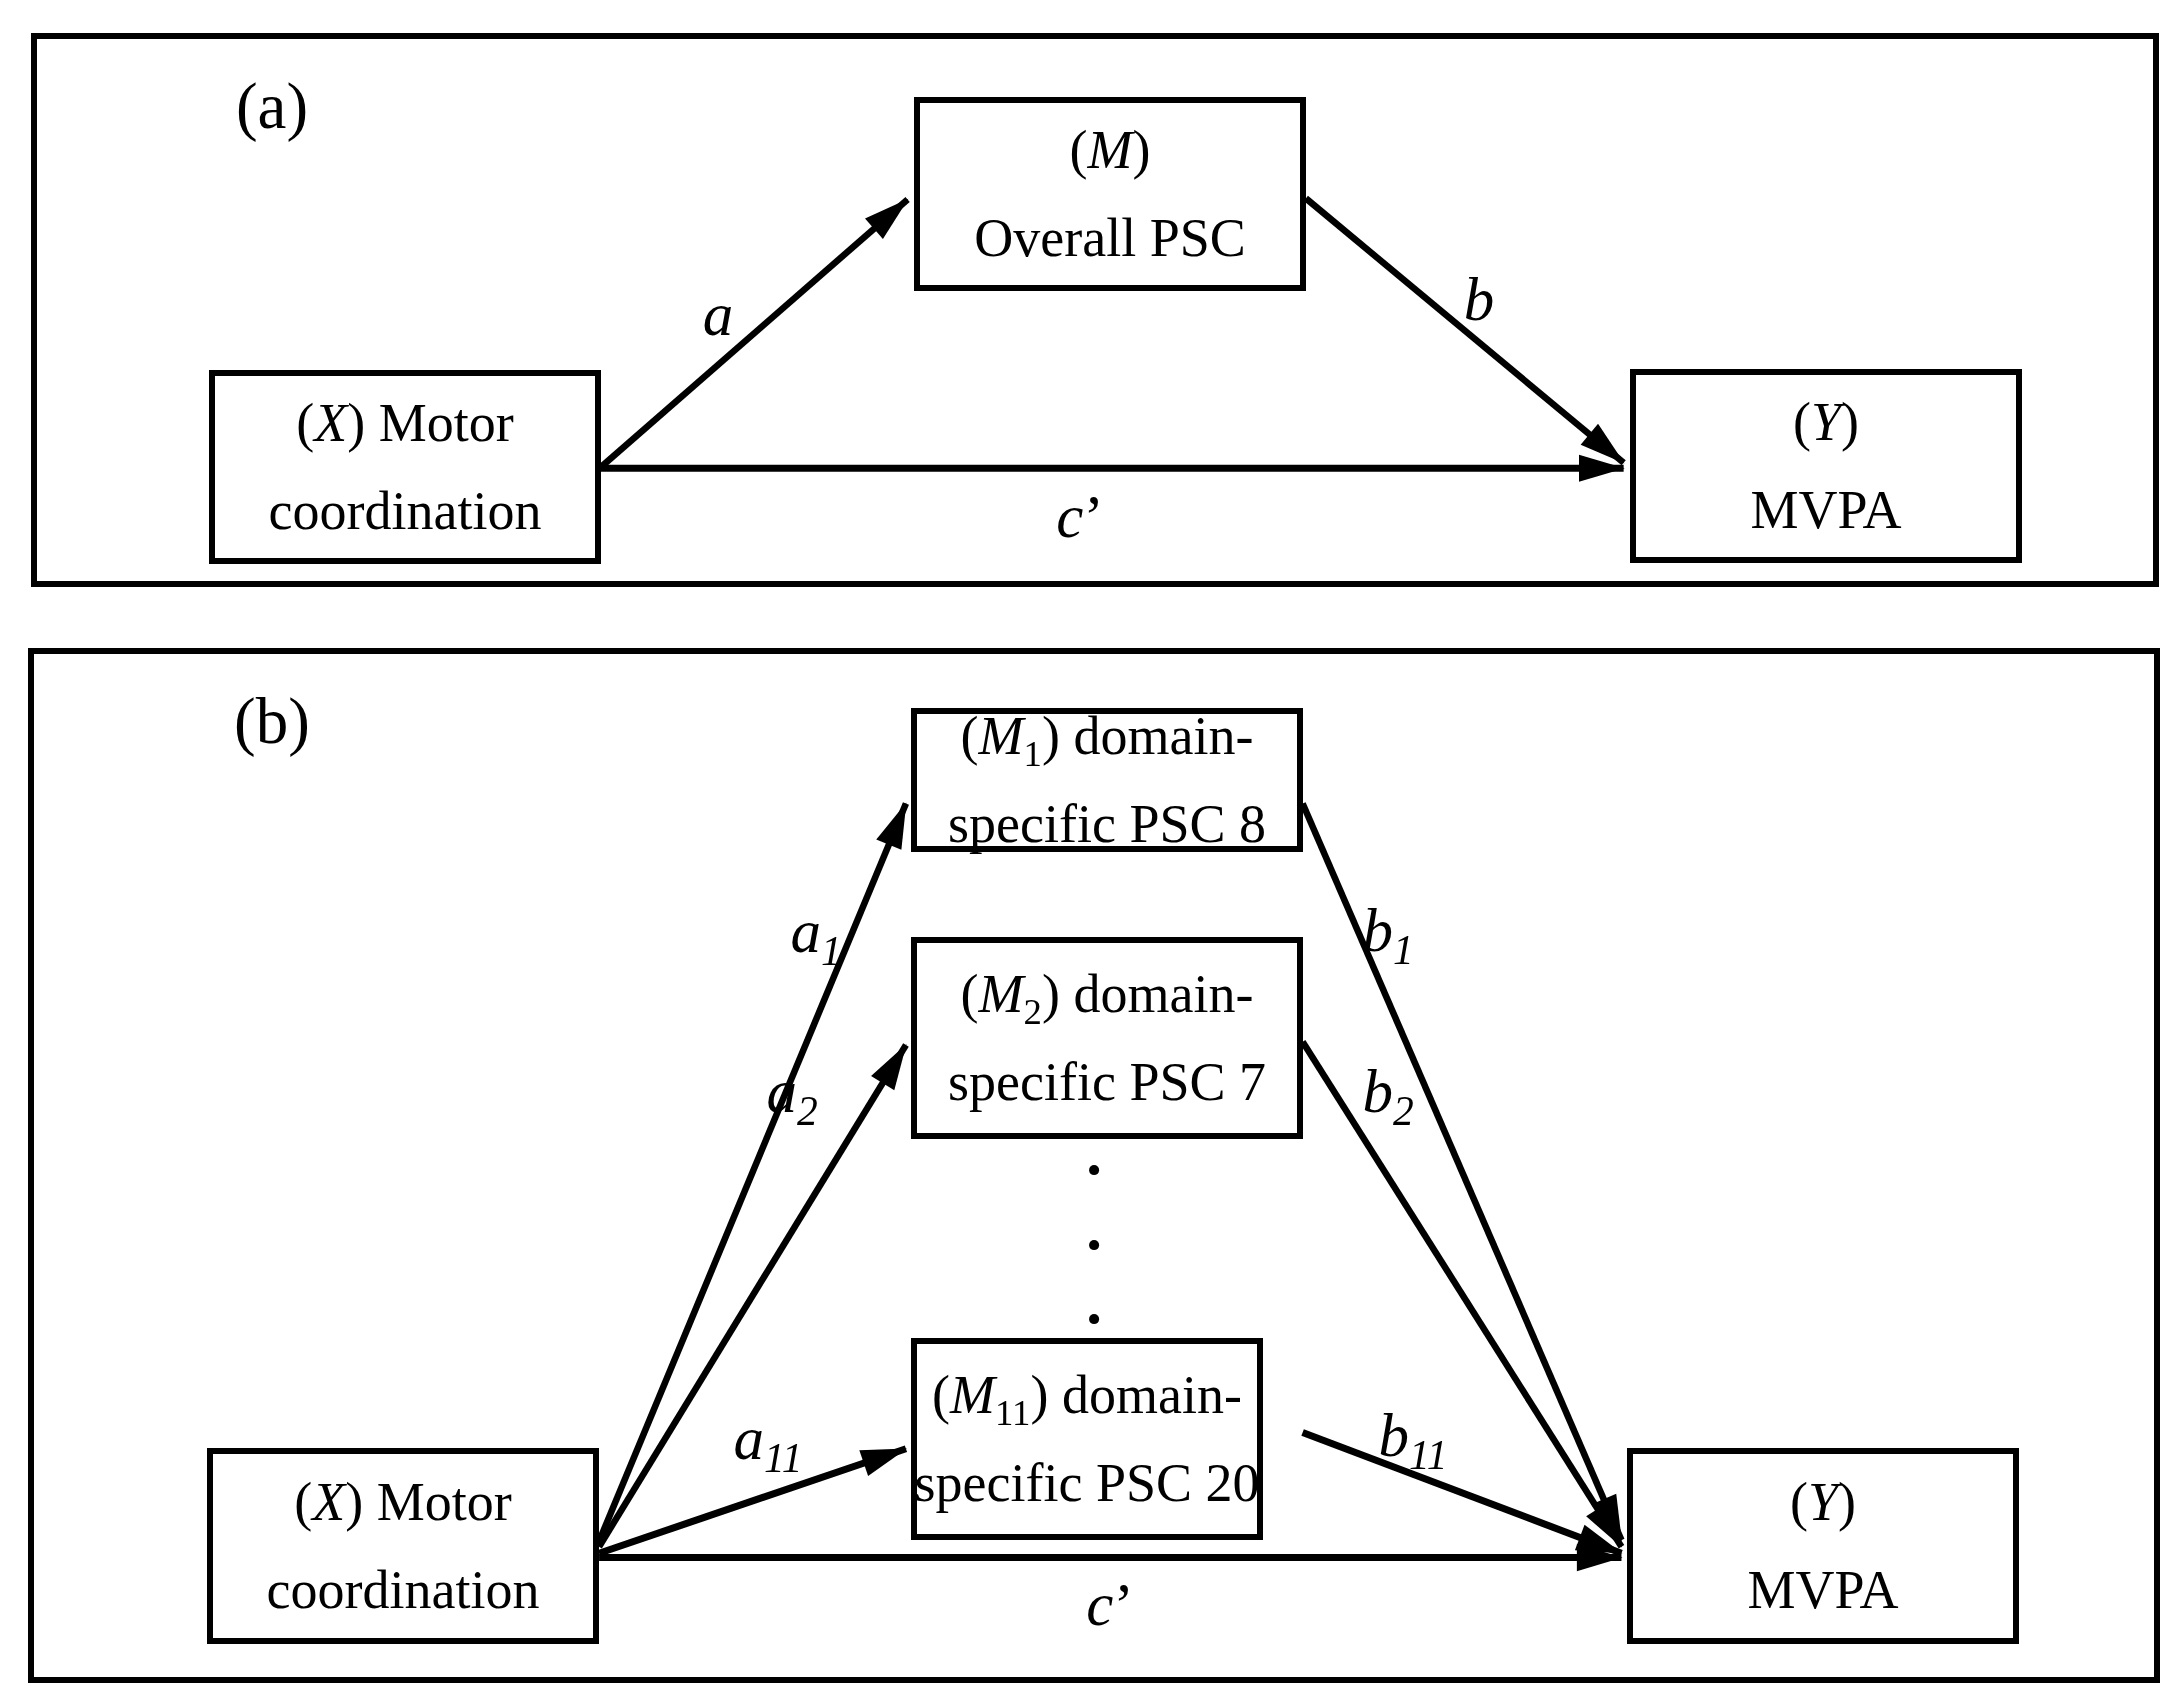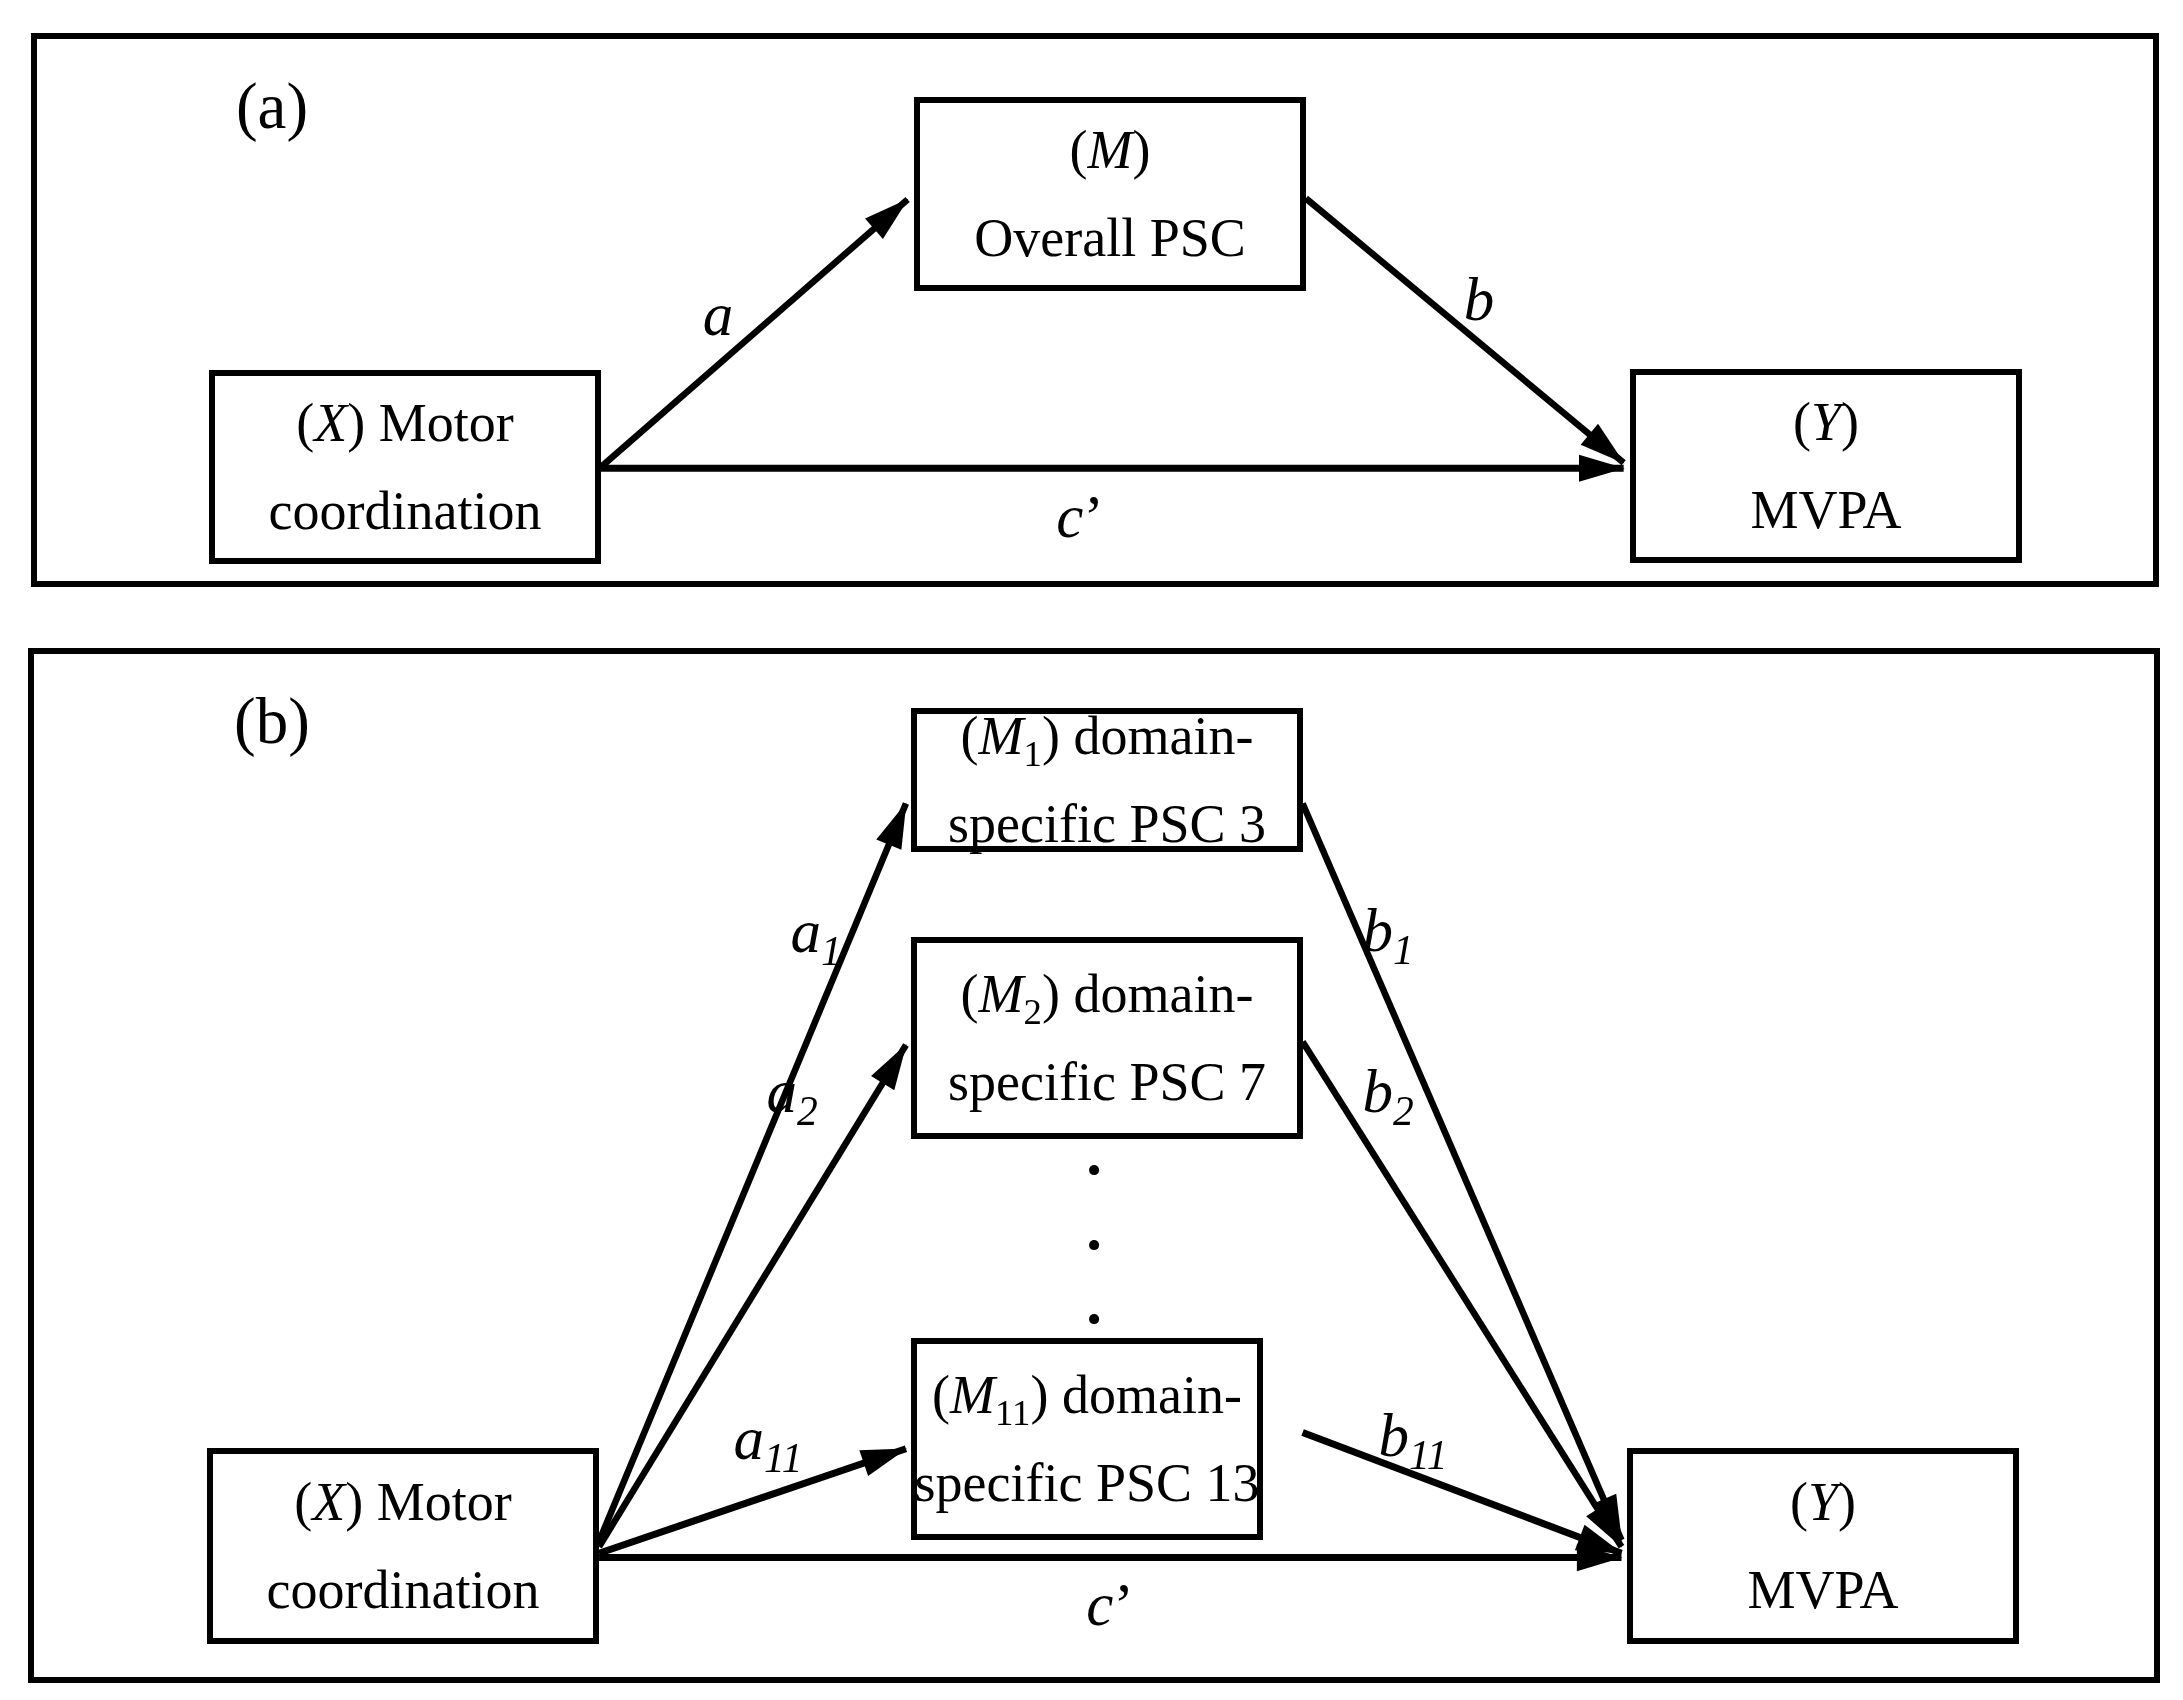--- a/index.html
+++ b/index.html
@@ -122,35 +122,35 @@
     <div class="nline"><span>(</span><span class="it">Y</span><sub></sub><span>)</span></div>
     <div class="nline">MVPA</div>
   </div>
 
   <div class="plabel" style="left:718px; top:315px"><span class="it">a</span><sub class="it"></sub></div>
   <div class="plabel" style="left:1479px; top:300px"><span class="it">b</span><sub class="it"></sub></div>
   <div class="plabel" style="left:1080px; top:517px"><span class="it">c</span><span>’</span></div>
 
   <div class="node" style="left:911px; top:708px; width:392px; height:144px">
     <div class="nline"><span>(</span><span class="it">M</span><sub>1</sub><span>) domain-</span></div>
-    <div class="nline">specific PSC 3</div>
+    <div class="nline">specific PSC 8</div>
   </div>
 
   <div class="node" style="left:911px; top:937px; width:392px; height:202px">
     <div class="nline"><span>(</span><span class="it">M</span><sub>2</sub><span>) domain-</span></div>
     <div class="nline">specific PSC 7</div>
   </div>
 
   <div class="dot" style="left:1094px; top:1170px"></div>
   <div class="dot" style="left:1094px; top:1245px"></div>
   <div class="dot" style="left:1094px; top:1319px"></div>
 
   <div class="node" style="left:911px; top:1338px; width:352px; height:202px">
     <div class="nline"><span>(</span><span class="it">M</span><sub>11</sub><span>) domain-</span></div>
-    <div class="nline">specific PSC 13</div>
+    <div class="nline">specific PSC 20</div>
   </div>
 
   <div class="node" style="left:207px; top:1448px; width:392px; height:196px">
     <div class="nline"><span>(</span><span class="it">X</span><sub></sub><span>) Motor</span></div>
     <div class="nline">coordination</div>
   </div>
 
   <div class="node" style="left:1627px; top:1448px; width:392px; height:196px">
     <div class="nline"><span>(</span><span class="it">Y</span><sub></sub><span>)</span></div>
     <div class="nline">MVPA</div>

